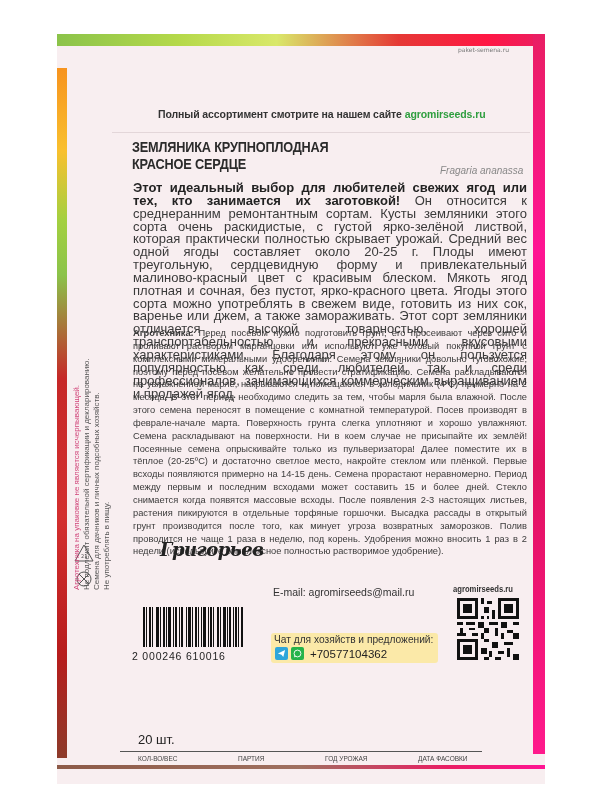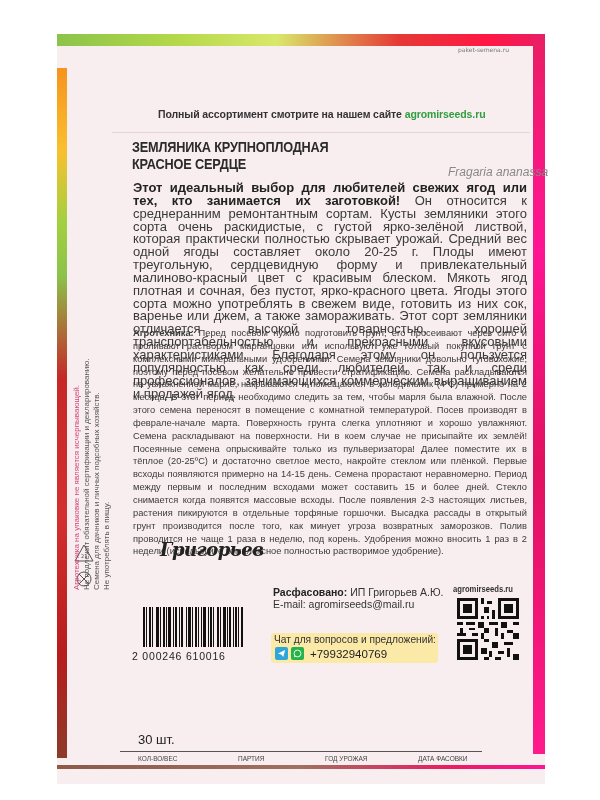--- a/index.html
+++ b/index.html
@@ -42,23 +42,22 @@
   .panel {
     position: absolute; left: 112px; top: 132px; width: 418px; height: 420px;
     border-top: 1px solid #e3d6d9;
   }
   .title {
     position: absolute; left: 132px; top: 138px; font-family: "Liberation Sans", sans-serif;
     font-weight: bold; font-size: 15.5px; line-height: 17px; color: #2b2b2b; letter-spacing: -0.2px;
     transform: scaleX(0.82); transform-origin: left top; width: 330px;
   }
   .latin {
-    position: absolute; left: 440px; top: 165px; font-size: 12px; font-style: italic; color: #888;
+    position: absolute; left: 440px; top: 165px; font-size: 10px; font-style: italic; color: #888;
     font-family: "Liberation Sans", sans-serif;
-    margin-left: 8px;
   }
   .desc {
     position: absolute; left: 133px; top: 182px; width: 394px; font-size: 13px; line-height: 12.85px;
     color: #3a3a3a; text-align: justify; font-family: "Liberation Sans", sans-serif;
   }
   .desc b { color: #222; }
   .agro {
     position: absolute; left: 133px; top: 327px; width: 394px; font-size: 9.3px; line-height: 12.85px;
     color: #3a3a3a; text-align: justify; font-family: "Liberation Sans", sans-serif;
   }
@@ -203,39 +202,38 @@
     <span style="width:1px;margin-right:1px"></span>
     <span style="width:2px;margin-right:2px"></span>
     <span style="width:1px;margin-right:1px"></span>
     <span style="width:2px;margin-right:1px"></span>
     <span style="width:1px;margin-right:2px"></span>
     <span style="width:2px"></span>
 </div>
 <div class="barcode-num">2 000246 610016</div>
 
 <div class="contacts">
-  <div><b>Расфасовано:</b><span> ИП Григорьев А.Ю.</span></div>
   <div>E-mail: agromirseeds@mail.ru</div>
 </div>
 
 <div class="chat-box"></div>
-<div class="chat-label">Чат для вопросов и предложений:</div>
+<div class="chat-label">Чат для хозяйств и предложений:</div>
 <div class="chat-row">
   <span class="tg-icon">
     <svg width="9" height="9" viewBox="0 0 10 10">
         <polygon points="1,5 9,1 7,9 5,6.5" fill="#fff"></polygon>
       </svg>
   </span>
   <span class="wa-icon">
     <svg width="9" height="9" viewBox="0 0 10 10">
         <circle cx="5" cy="5" r="3.8" fill="none" stroke="#fff" stroke-width="1"></circle>
         <polygon points="1,9.5 2,7 3,8.3" fill="#fff"></polygon>
       </svg>
   </span>
-  <span class="phone">+79932940769</span>
+  <span class="phone">+70577104362</span>
 </div>
 
 <div class="qr-label">agromirseeds.ru</div>
 <div class="qr">
   <svg width="62" height="62" viewBox="0 0 21 21" shape-rendering="crispEdges">
     <rect width="21" height="21" fill="#f8eef0"></rect>
     <g fill="#111">
       <rect x="0" y="0" width="7" height="7"></rect>
         <rect x="1" y="1" width="5" height="5" fill="#f8eef0"></rect>
         <rect x="2" y="2" width="3" height="3"></rect>
@@ -275,18 +273,18 @@
         <rect x="11" y="18" width="1" height="2"></rect>
         <rect x="14" y="18" width="2" height="1"></rect>
         <rect x="17" y="17" width="1" height="3"></rect>
         <rect x="19" y="19" width="2" height="2"></rect>
       <rect x="9" y="20" width="2" height="1"></rect>
         <rect x="13" y="20" width="2" height="1"></rect>
     </g>
   </svg>
 </div>
 
-<div class="count">30 шт.</div>
+<div class="count">20 шт.</div>
 <div class="bottom-line"></div>
 <div class="bottom-labels" style="left:138px">КОЛ-ВО/ВЕС</div>
 <div class="bottom-labels" style="left:238px">ПАРТИЯ</div>
 <div class="bottom-labels" style="left:325px">ГОД УРОЖАЯ</div>
 <div class="bottom-labels" style="left:418px">ДАТА ФАСОВКИ</div>
 
 </body></html>

